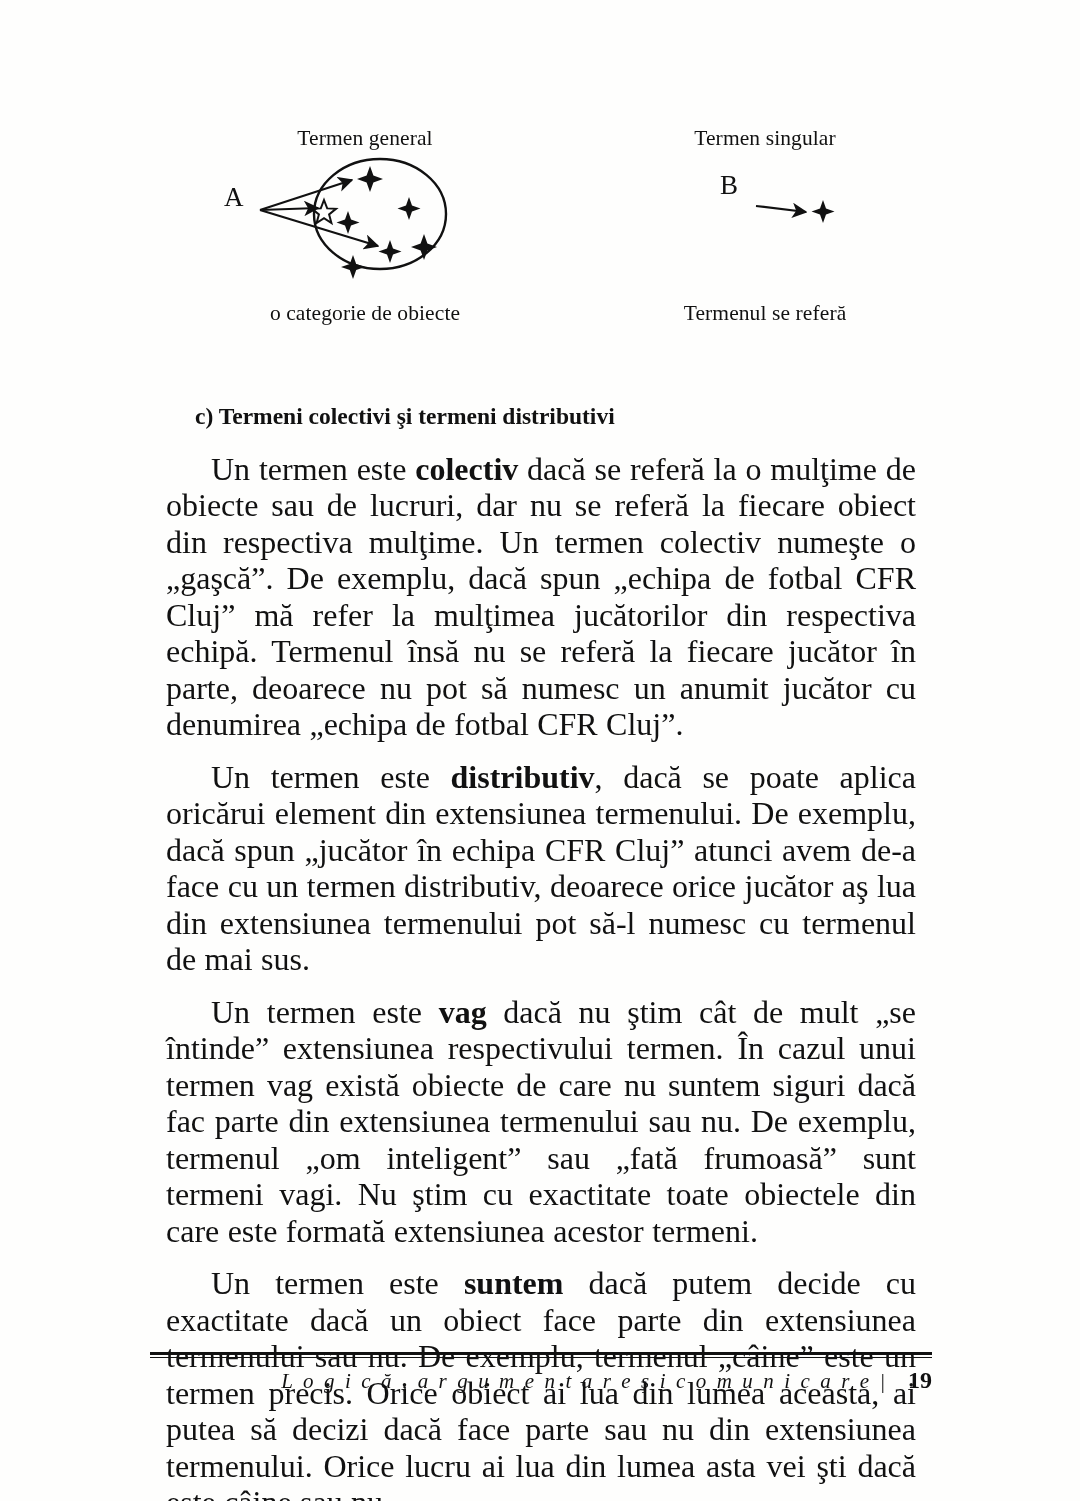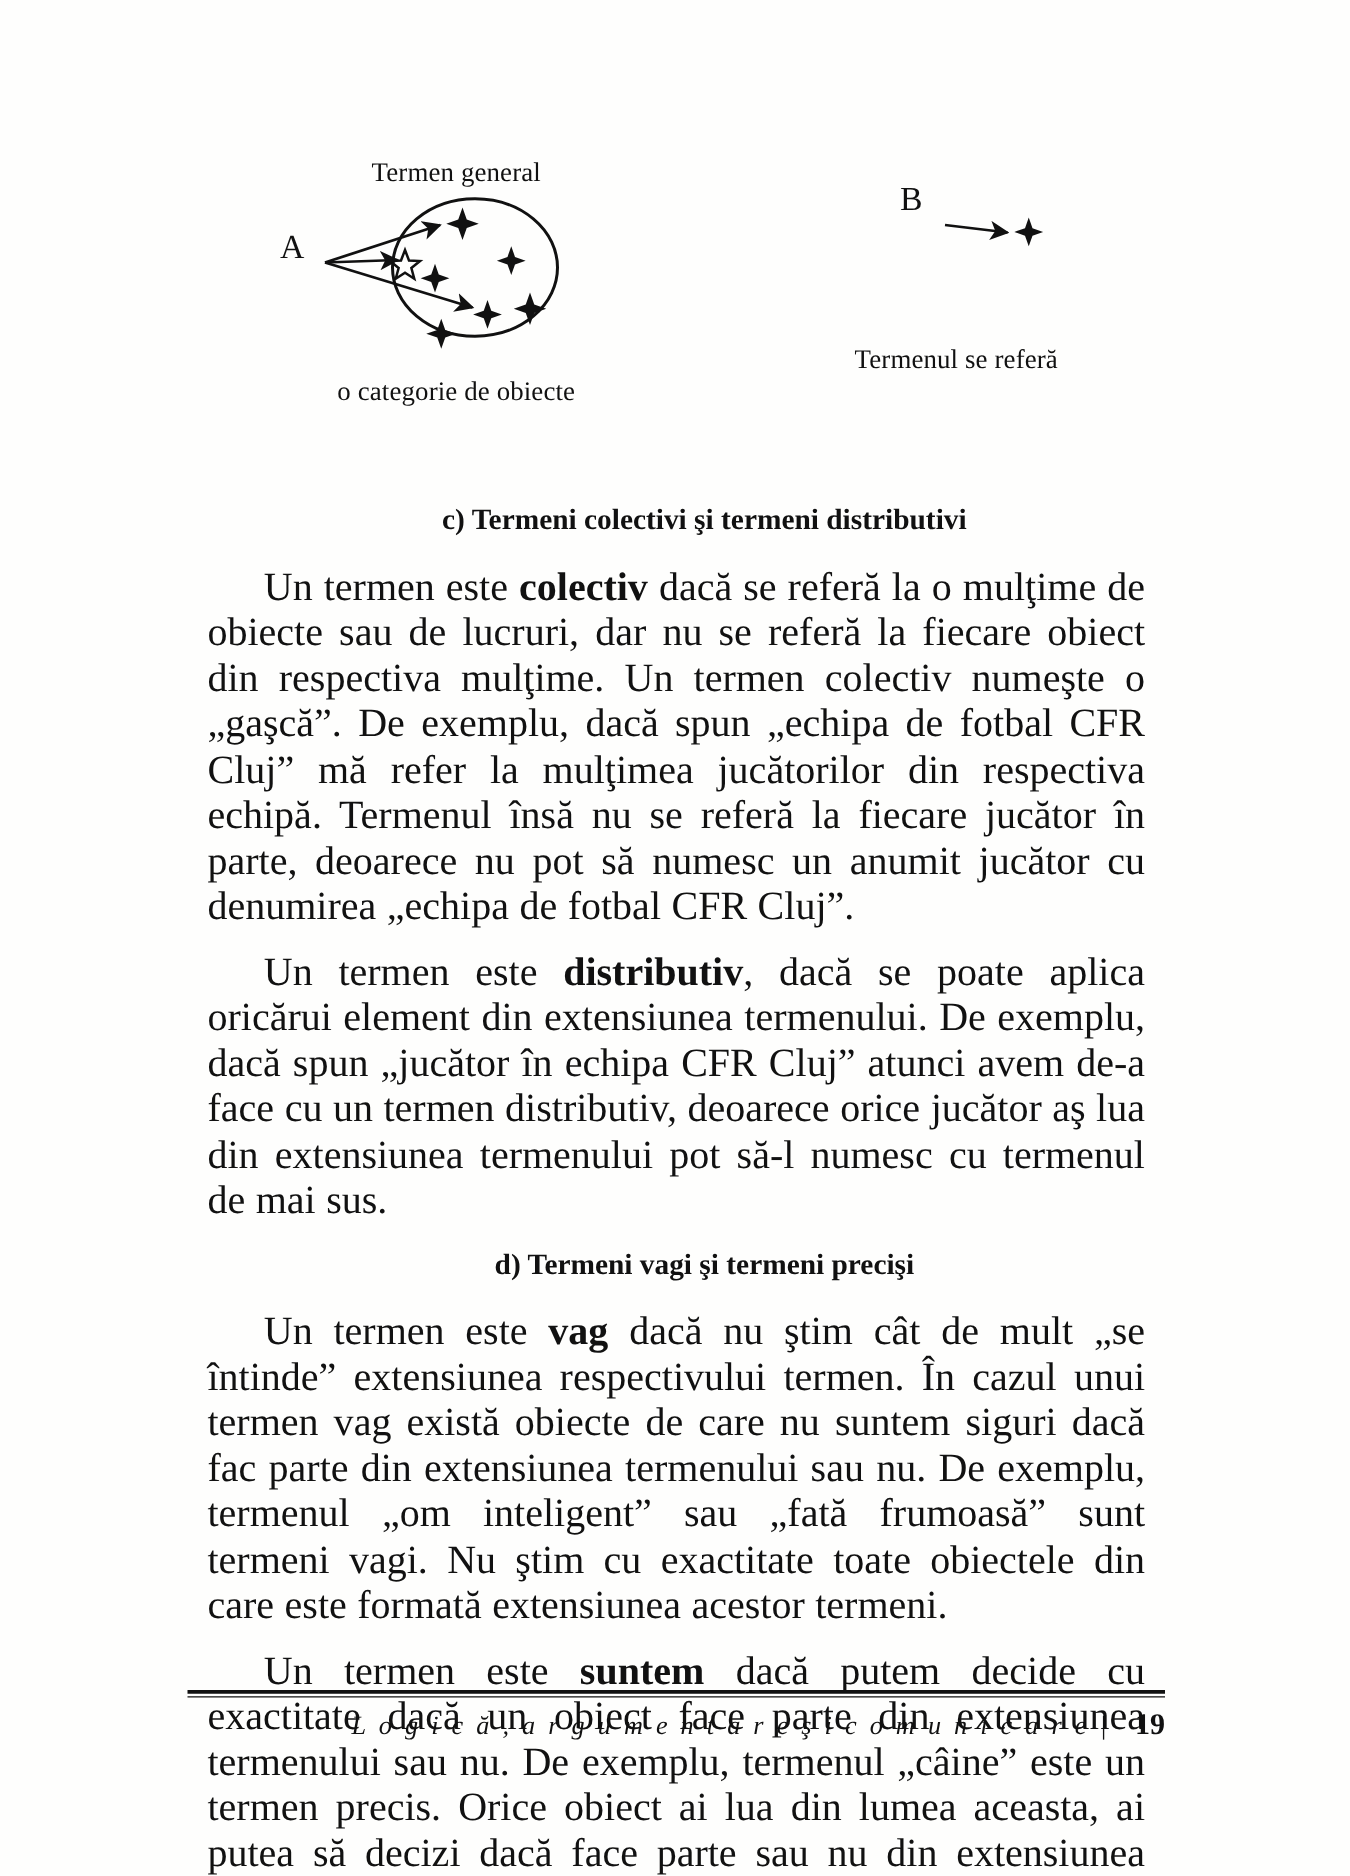--- a/index.html
+++ b/index.html
@@ -73,21 +73,20 @@
   }
 
   h3.sub-heading {
     font-size: 23.5px;
     font-weight: bold;
     margin: 0;
     padding: 0;
     text-indent: 45px;
     line-height: 36.5px;
     letter-spacing: 0;
-    text-align: center;
   }
 
   p.para {
     font-size: 32px;
     margin: 16px;
     padding: 0;
     text-indent: 45px;
     text-align: justify;
     line-height: 36.5px;
     letter-spacing: 0;
@@ -166,20 +165,21 @@
           <path d="M124 48 L127.2 56.4 L136 56.8 L129.1 62.4 L131.4 71 L124 66.1 L116.6 71 L118.9 62.4 L112 56.8 L120.8 56.4 Z" fill="none" stroke="#111111" stroke-width="2"></path>
 
           <text x="24" y="54" font-family="'Liberation Serif', serif" font-size="27" fill="#111111">A</text>
         </svg>
       </div>
 
       <div class="fig-caption">o categorie de obiecte</div>
     </div>
 
     <div class="fig-col right">
+      <div class="fig-title">Termen singular</div>
 
       <div class="fig-canvas">
         <svg class="diagram" width="310" height="148" viewBox="0 0 310 148">
           <defs>
             <marker id="arrowB" viewBox="0 0 10 10" refX="9" refY="5" markerWidth="7" markerHeight="7" orient="auto-start-reverse">
               <path d="M 0 0 L 10 5 L 0 10 L 2.6 5 z" fill="#111111"></path>
             </marker>
           </defs>
 
           <line x1="146" y1="54" x2="196" y2="60" stroke="#111111" stroke-width="2.2" marker-end="url(#arrowB)"></line>
@@ -197,21 +197,20 @@
   <div class="content">
 
     <h3 class="sub-heading">c) Termeni colectivi şi termeni distributivi</h3>
 
     <p class="para"><span>Un termen este </span><b>colectiv</b><span> dacă se referă la o mulţime de obiecte sau de lucruri, dar nu se referă la fiecare obiect din respectiva mulţime. Un termen colectiv numeşte o „gaşcă”. De exemplu, dacă spun „echipa de fotbal CFR Cluj” mă refer la mulţimea jucătorilor din respectiva echipă. Termenul însă nu se referă la fiecare jucător în parte, deoarece nu pot să numesc un anumit jucător cu denumirea „echipa de fotbal CFR Cluj”.</span></p>
 
     <p class="para"><span> Un termen este </span><b>distributiv</b><span>, dacă se poate aplica oricărui element din extensiunea termenului. De exemplu, dacă spun „jucător în echipa CFR Cluj” atunci avem de-a face cu un termen distributiv, deoarece orice jucător aş lua din extensiunea termenului pot să-l numesc cu termenul de mai sus.</span></p>
 
 
 
-    <h3 class="sub-heading gap-before">d) Termeni vagi şi termeni precişi</h3>
 
     <p class="para"><span>Un termen este </span><b>vag</b><span> dacă nu ştim cât de mult „se întinde” extensiunea respectivului termen. În cazul unui termen vag există obiecte de care nu suntem siguri dacă fac parte din extensiunea termenului sau nu. De exemplu, termenul „om inteligent” sau „fată frumoasă” sunt termeni vagi. Nu ştim cu exactitate toate obiectele din care este formată extensiunea acestor termeni.</span></p>
 
     <p class="para"><span>Un termen este </span><b>suntem</b><span> dacă putem decide cu exactitate dacă un obiect face parte din extensiunea termenului sau nu. De exemplu, termenul „câine” este un termen precis. Orice obiect ai lua din lumea aceasta, ai putea să decizi dacă face parte sau nu din extensiunea termenului. Orice lucru ai lua din lumea asta vei şti dacă este câine sau nu.</span></p>
 
   </div>
 
   <div class="footer">
     <div class="footer-rule"></div>
     <div class="footer-text"><span>L o g i c ă ,   a r g u m e n t a r e   ş i   c o m u n i c a r e |</span><span class="page-no">19</span></div>

